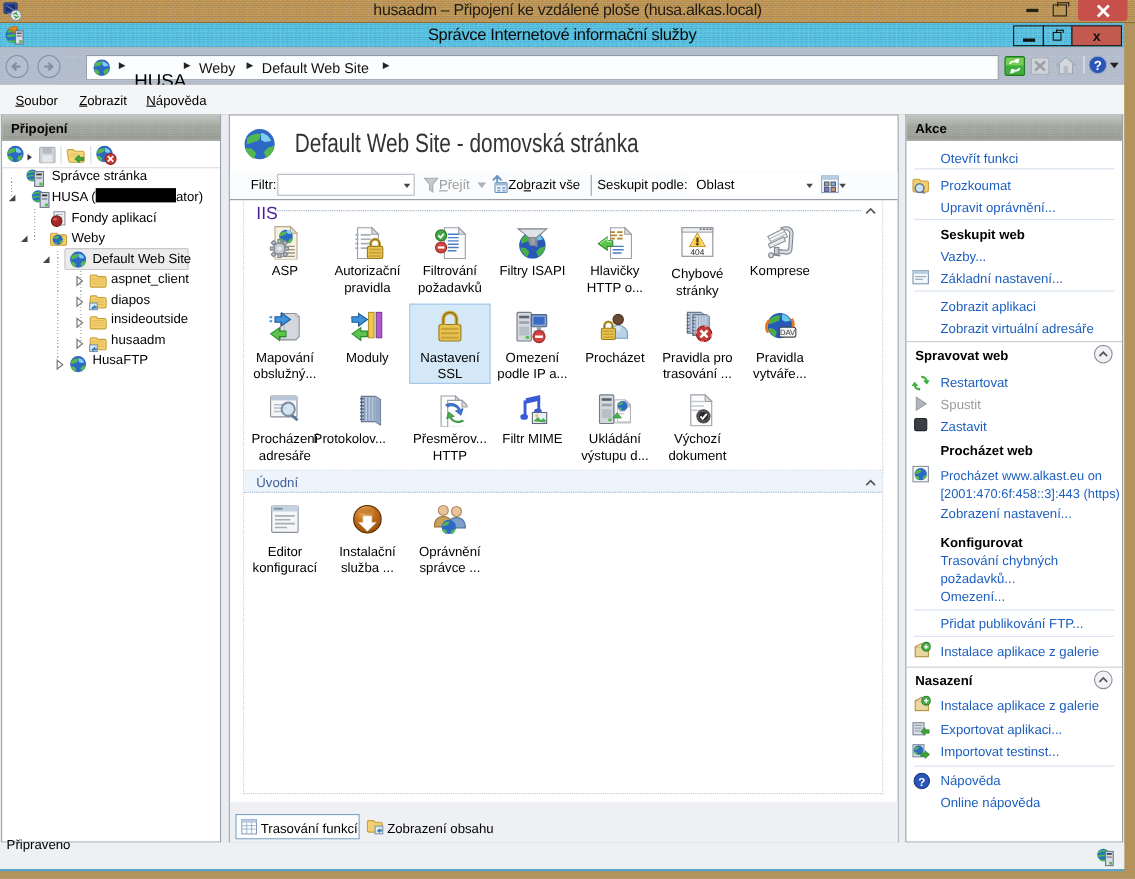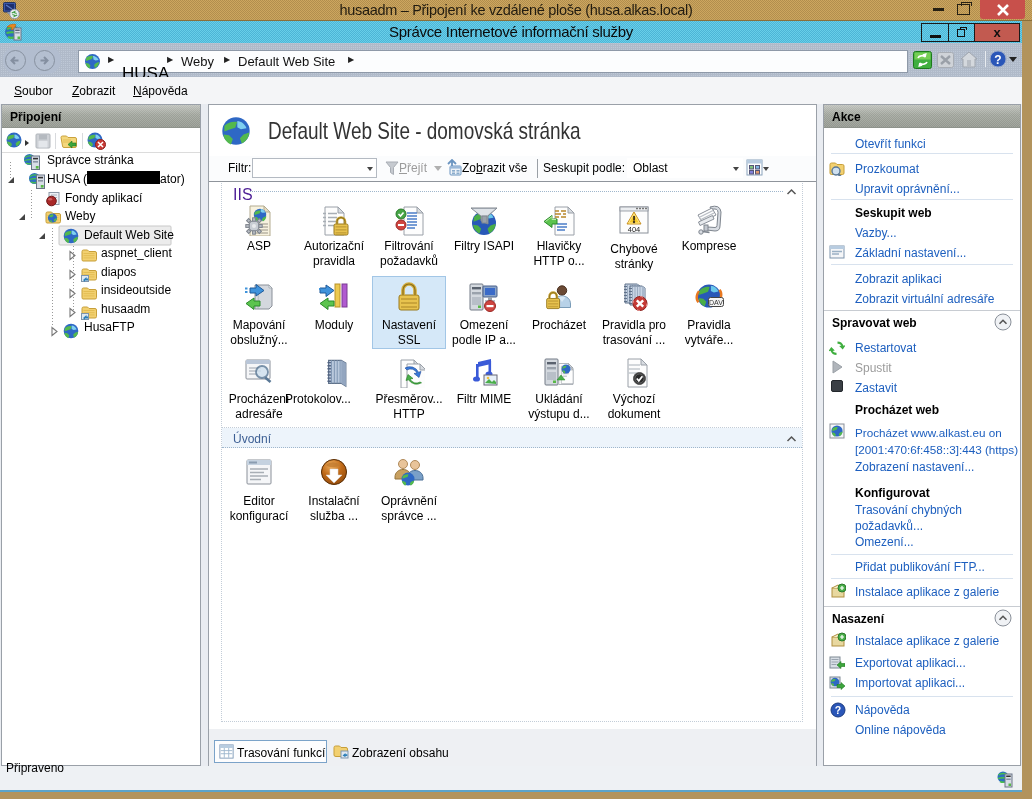--- a/index.html
+++ b/index.html
@@ -771,21 +771,21 @@
     <use href="#a-gallery"></use>
   </svg>
 <div class="abs link" style="left:855px;top:634px">Instalace aplikace z galerie</div>
 <svg class="abs" style="left:829px;top:654px" width="16" height="16" viewBox="0 0 16 16">
     <use href="#a-export"></use>
   </svg>
 <div class="abs link" style="left:855px;top:656px">Exportovat aplikaci...</div>
 <svg class="abs" style="left:829px;top:674px" width="17" height="16" viewBox="0 0 17 16">
     <use href="#a-import"></use>
   </svg>
-<div class="abs link" style="left:855px;top:676px">Importovat aplikaci...</div>
+<div class="abs link" style="left:855px;top:676px">Importovat testinst...</div>
 <div class="abs" style="left:831px;top:696px;width:182px;height:1px;background:#d8e2ee"></div>
 <svg class="abs" style="left:830px;top:702px" width="16" height="16" viewBox="0 0 16 16">
     <use href="#a-help"></use>
   </svg>
 <div class="abs link" style="left:855px;top:703px">Nápověda</div>
 <div class="abs link" style="left:855px;top:723px">Online nápověda</div>
 
 <div class="abs" style="left:0;top:766px;width:1022px;height:24px;background:#eef1f4"></div>
 <div class="abs t12" style="left:6px;top:761px">Připraveno</div>
 <div class="abs" style="left:997px;top:771px" id="statusicon"><svg width="16" height="17" viewBox="0 0 16 17">

